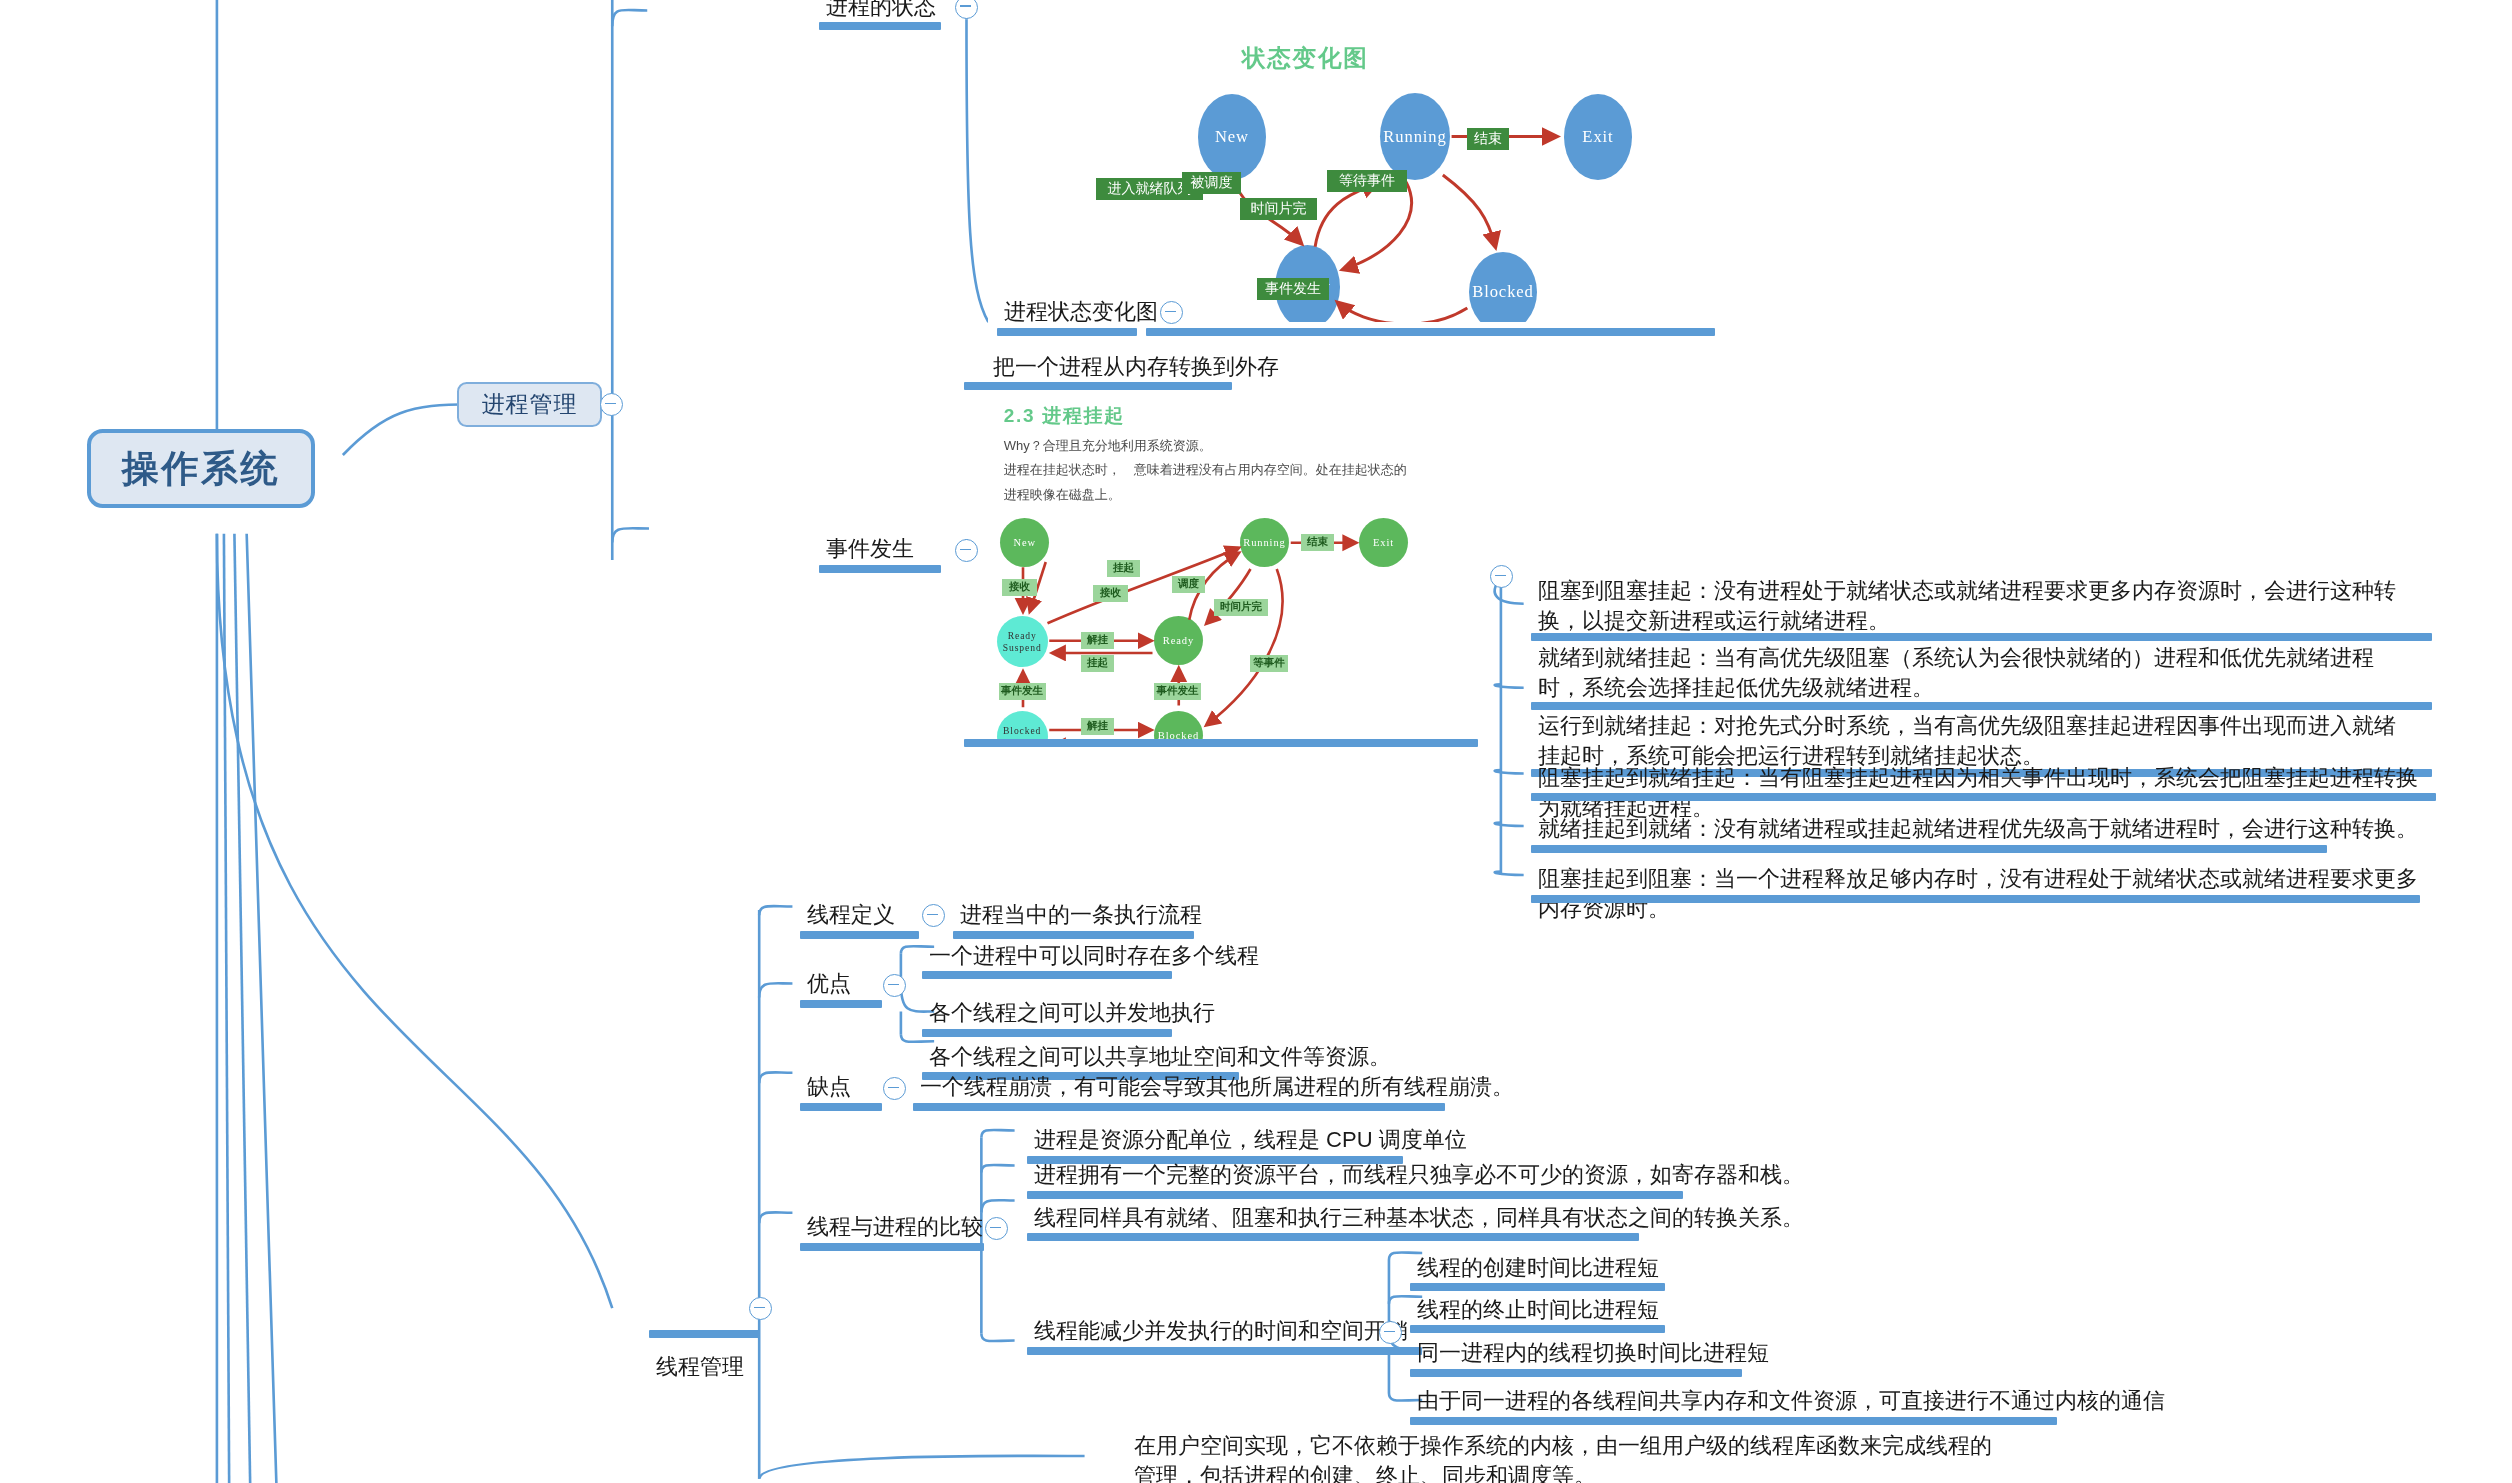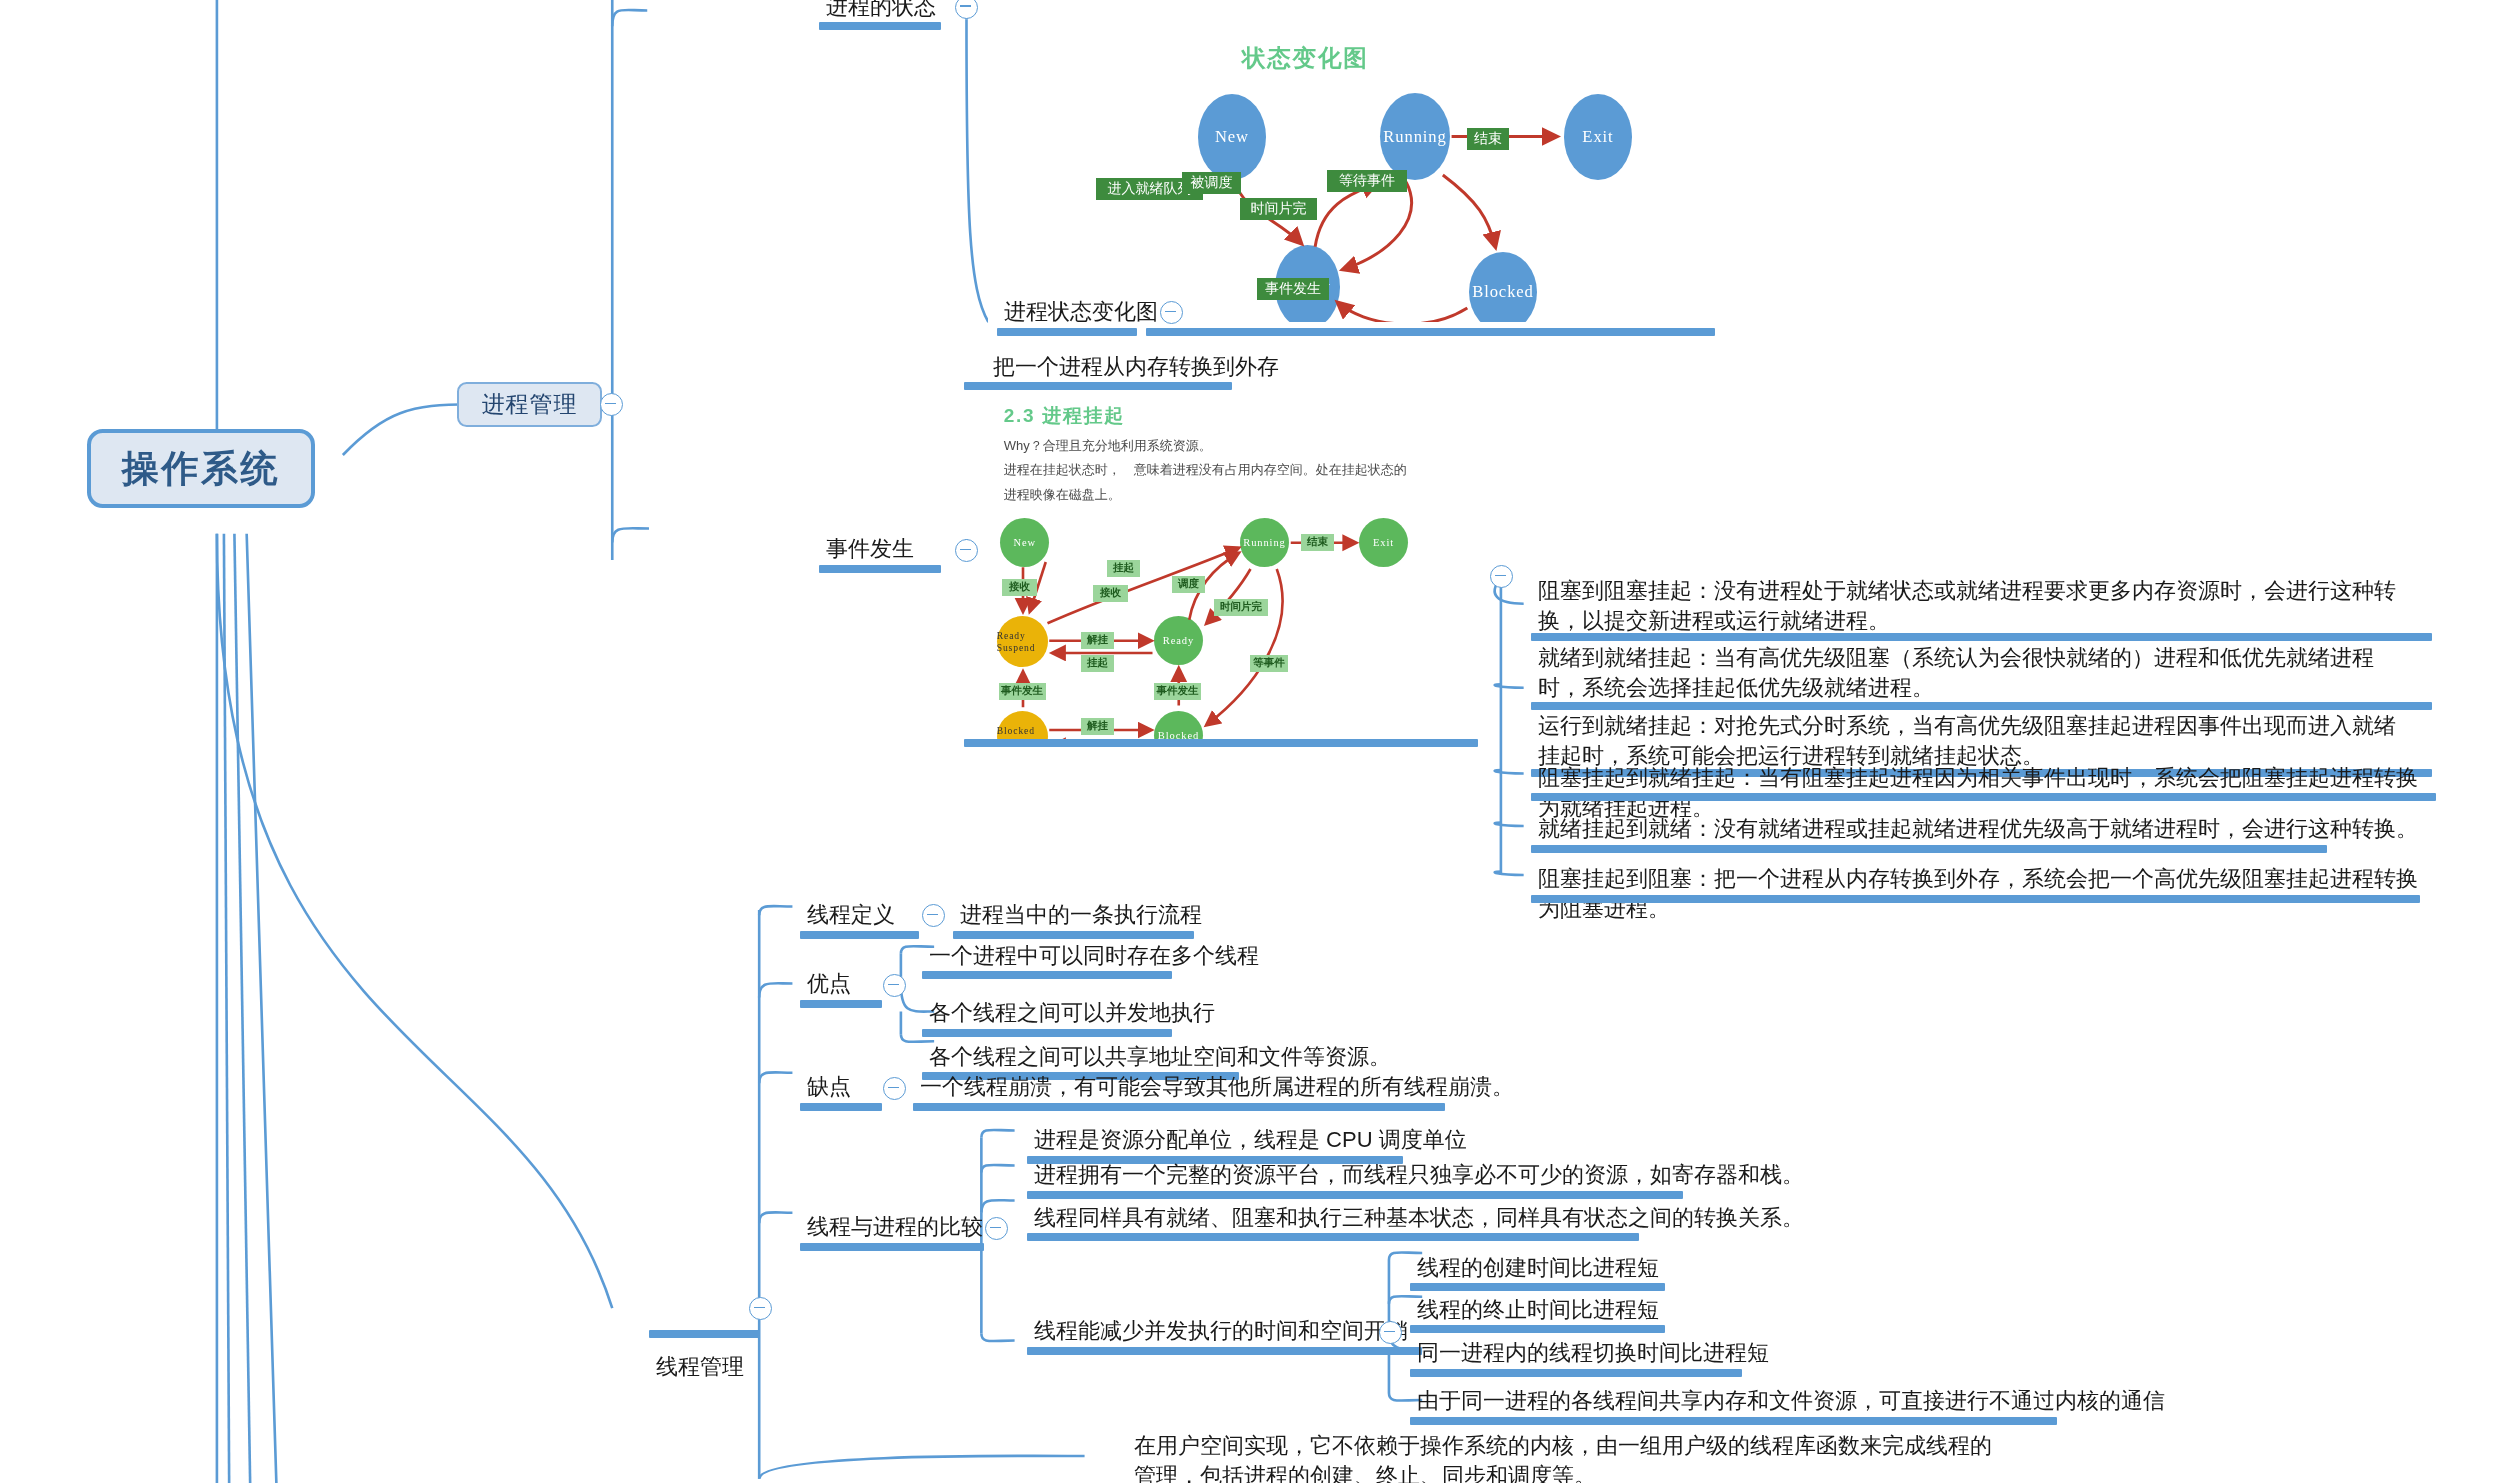--- a/index.html
+++ b/index.html
@@ -102,21 +102,21 @@
   .snode {
     position: absolute;
     border-radius: 50%;
     display: flex; align-items: center; justify-content: center;
     color: #ffffff;
     font-family: "Liberation Serif", "DejaVu Serif", serif;
     letter-spacing: 0.9px;
   }
   .snode.blue   { background: #5B9BD5; }
   .snode.green  { background: #5CB85C; }
-  .snode.yellow { background: #eab308; color: #333333; line-height:1.15; text-align:left;}
+  .snode.yellow { background: #5eead4; color: #333333; line-height:1.15; text-align:center;}
 
   .elabel {
     position: absolute;
     background: #3E8B3E;
     color: #ffffff;
     display: flex; align-items: center; justify-content: center;
     white-space: nowrap;
     font-family: "Liberation Serif", "DejaVu Serif", serif;
   }
   .elabel.light {
@@ -324,21 +324,21 @@
 
   <div class="topic wrap" style="left:1538px; top:711px; width:875px;">运行到就绪挂起：对抢先式分时系统，当有高优先级阻塞挂起进程因事件出现而进入就绪挂起时，系统可能会把运行进程转到就绪挂起状态。</div>
   <div class="topic-underline" style="left:1531px; top:769px; width:901px;"></div>
 
   <div class="topic wrap" style="left:1538px; top:763px; width:892px;">阻塞挂起到就绪挂起：当有阻塞挂起进程因为相关事件出现时，系统会把阻塞挂起进程转换为就绪挂起进程。</div>
   <div class="topic-underline" style="left:1531px; top:793px; width:905px;"></div>
 
   <div class="topic wrap" style="left:1538px; top:814px; width:892px;">就绪挂起到就绪：没有就绪进程或挂起就绪进程优先级高于就绪进程时，会进行这种转换。</div>
   <div class="topic-underline" style="left:1531px; top:845px; width:796px;"></div>
 
-  <div class="topic wrap" style="left:1538px; top:864px; width:892px;">阻塞挂起到阻塞：把一个进程从内存转换到外存，系统会把一个高优先级阻塞挂起进程转换为阻塞进程。</div>
+  <div class="topic wrap" style="left:1538px; top:864px; width:892px;">阻塞挂起到阻塞：当一个进程释放足够内存时，没有进程处于就绪状态或就绪进程要求更多内存资源时。</div>
   <div class="topic-underline" style="left:1531px; top:895px; width:889px;"></div>
 
   <div class="topic" style="left:807px; top:900px;">线程定义</div>
   <div class="topic-underline" style="left:800px; top:931px; width:119px;"></div>
   <div class="collapse-btn" style="left:922px; top:904px;"></div>
   <div class="topic" style="left:960px; top:900px;">进程当中的一条执行流程</div>
   <div class="topic-underline" style="left:953px; top:931px; width:241px;"></div>
 
   <div class="topic" style="left:807px; top:969px;">优点</div>
   <div class="topic-underline" style="left:800px; top:1000px; width:82px;"></div>

